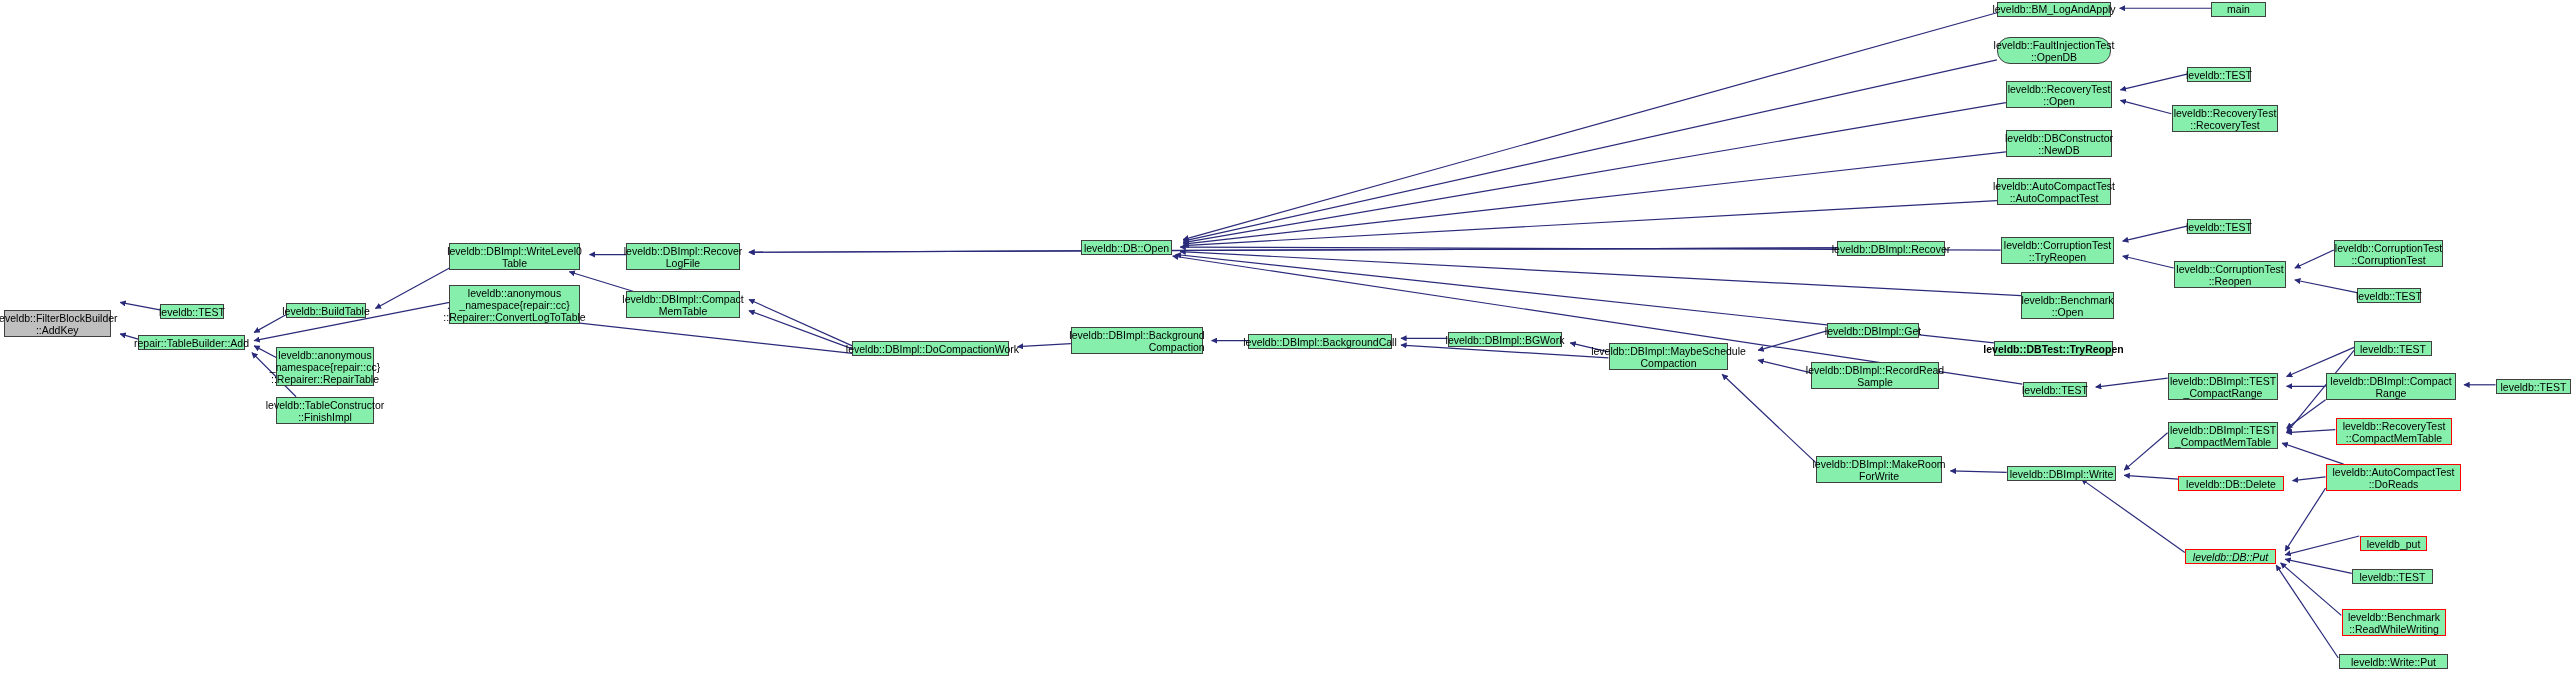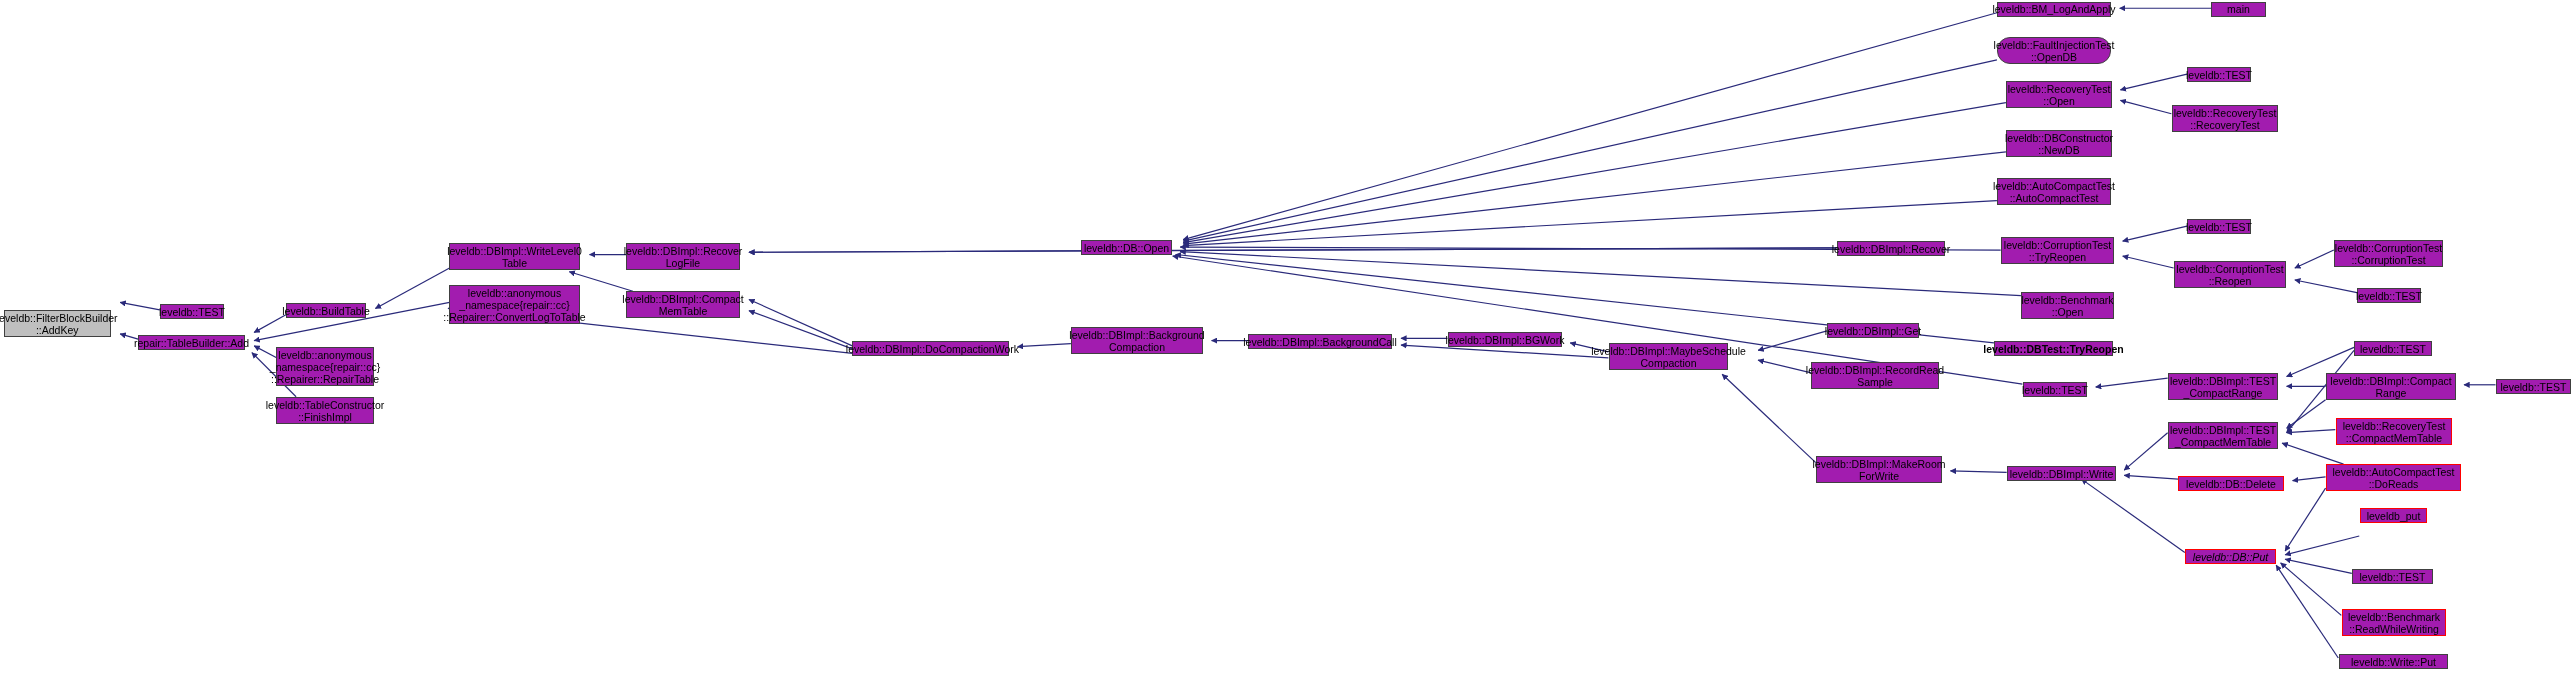--- a/index.html
+++ b/index.html
@@ -23,21 +23,21 @@
     height: 676px;
     pointer-events: none;
   }
   .node {
     position: absolute;
     box-sizing: border-box;
     display: flex;
     align-items: center;
     justify-content: center;
     text-align: center;
-    background: #a21caf;
+    background: #86efac;
     border: 0.7px solid #404040;
     color: #000000;
     font-size: 10.5px;
     line-height: 12px;
     letter-spacing: 0px;
     white-space: pre-line;
     padding: 0 2.2px;
     z-index: 2;
   }
   .node.root {
@@ -131,21 +131,21 @@
       <div class="node" style="left: 449px; top: 243px; width: 131px; height: 27px;">leveldb::DBImpl::WriteLevel0
 Table</div>
       <div class="node" style="left: 449px; top: 285px; width: 131px; height: 39px;">leveldb::anonymous
 _namespace{repair::cc}
 ::Repairer::ConvertLogToTable</div>
       <div class="node" style="left: 626px; top: 243px; width: 114px; height: 27px;">leveldb::DBImpl::Recover
 LogFile</div>
       <div class="node" style="left: 626px; top: 291px; width: 114px; height: 27px;">leveldb::DBImpl::Compact
 MemTable</div>
       <div class="node" style="left: 852px; top: 341px; width: 157px; height: 15px; padding-left: 6px;">leveldb::DBImpl::DoCompactionWork</div>
-      <div class="node" style="left: 1071px; top: 327px; width: 132px; height: 27px;">leveldb::DBImpl::Background
+      <div class="node" style="left: 1071px; top: 327px; width: 132px; height: 27px; text-align: right;">leveldb::DBImpl::Background
 Compaction</div>
       <div class="node" style="left: 1248px; top: 334px; width: 144px; height: 15px;">leveldb::DBImpl::BackgroundCall</div>
       <div class="node" style="left: 1448px; top: 332px; width: 114px; height: 15px;">leveldb::DBImpl::BGWork</div>
       <div class="node" style="left: 1081px; top: 240px; width: 91px; height: 15px;">leveldb::DB::Open</div>
       <div class="node" style="left: 1837px; top: 241px; width: 108px; height: 15px;">leveldb::DBImpl::Recover</div>
       <div class="node" style="left: 1609px; top: 343px; width: 119px; height: 27px;">leveldb::DBImpl::MaybeSchedule
 Compaction</div>
       <div class="node" style="left: 1827px; top: 323px; width: 92px; height: 15px;">leveldb::DBImpl::Get</div>
       <div class="node" style="left: 1811px; top: 362px; width: 128px; height: 27px;">leveldb::DBImpl::RecordRead
 Sample</div>
@@ -184,20 +184,20 @@
       <div class="node" style="left: 2354px; top: 341px; width: 78px; height: 15px;">leveldb::TEST</div>
       <div class="node" style="left: 2496px; top: 379px; width: 75px; height: 15px;">leveldb::TEST</div>
       <div class="node" style="left: 2168px; top: 422px; width: 110px; height: 27px;">leveldb::DBImpl::TEST
 _CompactMemTable</div>
       <div class="node red" style="left: 2336px; top: 418px; width: 116px; height: 27px;">leveldb::RecoveryTest
 ::CompactMemTable</div>
       <div class="node red" style="left: 2178px; top: 476px; width: 106px; height: 15px;">leveldb::DB::Delete</div>
       <div class="node red" style="left: 2326px; top: 464px; width: 135px; height: 27px;">leveldb::AutoCompactTest
 ::DoReads</div>
       <div class="node red" style="left: 2185px; top: 549px; width: 91px; height: 15px; font-style: italic;">leveldb::DB::Put</div>
-      <div class="node red" style="left: 2360px; top: 508px; width: 67px; height: 15px;">leveldb_put</div>
+      <div class="node red" style="left: 2360px; top: 536px; width: 67px; height: 15px;">leveldb_put</div>
       <div class="node" style="left: 2352px; top: 569px; width: 81px; height: 15px;">leveldb::TEST</div>
       <div class="node red" style="left: 2342px; top: 609px; width: 104px; height: 27px;">leveldb::Benchmark
 ::ReadWhileWriting</div>
       <div class="node" style="left: 2339px; top: 654px; width: 109px; height: 15px;">leveldb::Write::Put</div>
     </div>
 </div>
 
 
 </body></html>

